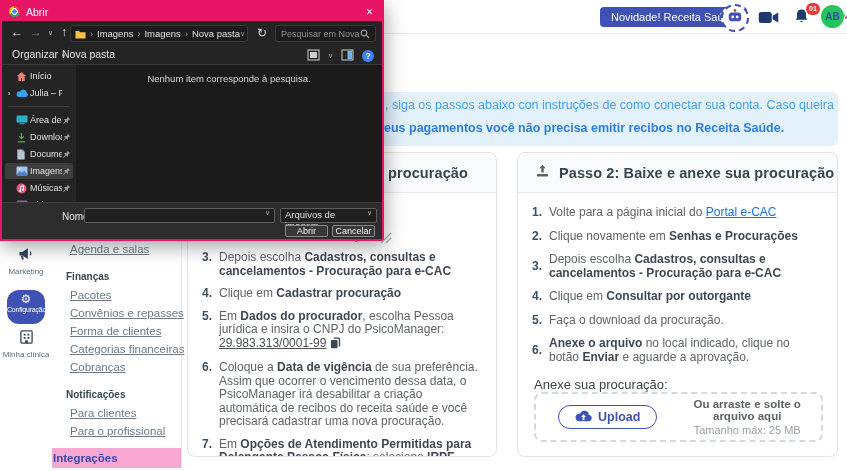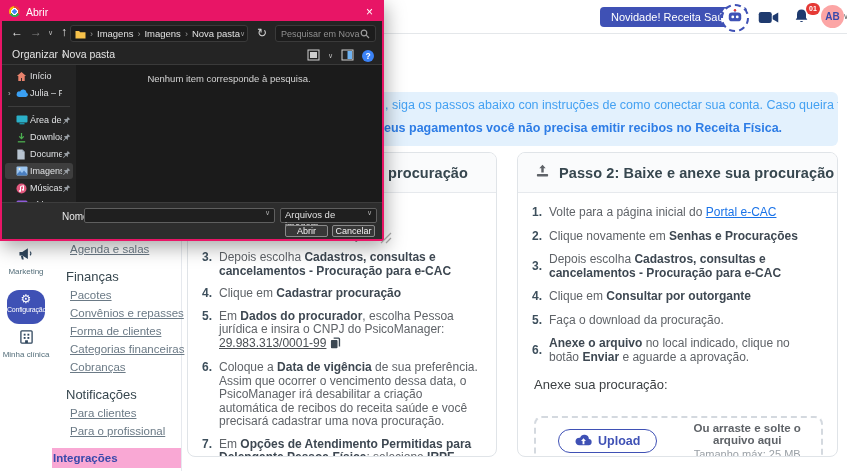--- a/index.html
+++ b/index.html
@@ -5,35 +5,35 @@
   html,body{margin:0;padding:0;}
   .page{position:relative;width:847px;height:471px;background:#fff;font-family:"Liberation Sans",sans-serif;overflow:hidden;}
 
   
   .topbar{position:absolute;left:0;top:0;width:847px;height:33px;background:#fff;border-bottom:1px solid #e4e7ea;z-index:1;}
   .news-btn{position:absolute;left:600px;top:7px;height:20px;padding:0 11px;background:#3f51b5;color:#fff;font-size:11px;line-height:20px;border:none;border-radius:4px;cursor:pointer;}
   .robot-wrap{position:absolute;left:721px;top:4px;width:24px;height:24px;border:2px dashed #3f51b5;border-radius:50%;display:flex;align-items:center;justify-content:center;background:#fff;}
   .cam-wrap{position:absolute;left:758px;top:10px;}
   .bell-wrap{position:absolute;left:794px;top:8px;}
   .bell-badge{position:absolute;left:806px;top:3px;min-width:12px;height:12px;border-radius:7px;background:#e53935;color:#fff;font-size:7px;font-weight:bold;line-height:12px;text-align:center;padding:0 1px;}
-  .avatar{position:absolute;left:821px;top:5px;width:23px;height:23px;border-radius:50%;background:#fca5a5;color:#3949ab;font-weight:bold;font-size:10px;display:flex;align-items:center;justify-content:center;}
+  .avatar{position:absolute;left:821px;top:5px;width:23px;height:23px;border-radius:50%;background:#22c55e;color:#3949ab;font-weight:bold;font-size:10px;display:flex;align-items:center;justify-content:center;}
   .avatar-chev{position:absolute;left:843px;top:12px;font-size:8px;color:#666;}
 
   
   .rail{position:absolute;left:0;top:33px;width:52px;height:438px;background:#fff;border-right:1px solid #eef0f3;z-index:1;}
   .rail-item{position:absolute;left:0;width:52px;text-align:center;color:#546e7a;}
   .rail-item .rlabel{display:block;font-size:8px;margin-top:2px;color:#546e7a;}
   .rail-active{position:absolute;left:7px;width:38px;height:34px;background:#3f51b5;border-radius:12px;text-align:center;color:#fff;padding-top:3px;box-sizing:border-box;}
   .rail-active .gear{font-size:12px;line-height:12px;color:#fff;display:block;}
   .rail-active .rlabel{display:block;font-size:7px;color:#fff;margin-top:1px;letter-spacing:-.2px;}
 
   
   .submenu{position:absolute;left:52px;top:33px;width:130px;height:438px;background:#fff;border-right:1px solid #e6e9ee;box-sizing:border-box;padding-top:207px;z-index:1;}
   .sm-item{height:18px;line-height:18px;padding-left:18px;font-size:11.5px;color:#6b7a86;cursor:pointer;white-space:nowrap;text-decoration:underline;}
-  .sm-section{height:18px;line-height:18px;padding-left:14px;font-size:13px;font-weight:normal;color:#37474f;margin-top:10px;}
+  .sm-section{height:18px;line-height:18px;padding-left:14px;font-size:10px;font-weight:bold;color:#37474f;margin-top:10px;}
   .sm-active{height:20px;line-height:20px;padding-left:1px;font-size:11.5px;font-weight:bold;color:#3949ab;background:#f9a8d4;margin-top:8px;cursor:pointer;}
 
   
   .content{position:absolute;left:182px;top:33px;width:665px;height:438px;background:#fff;}
   .banner{position:absolute;left:5px;top:59px;width:651px;height:54px;background:#e3f1fd;border-radius:6px;overflow:hidden;}
   .banner .b1{position:absolute;left:198px;top:6px;font-size:12.5px;color:#44a1f2;white-space:nowrap;}
   .banner .b2{position:absolute;left:197px;top:29px;font-size:12.5px;font-weight:bold;color:#2e7de6;white-space:nowrap;}
 
   .panels{position:absolute;left:5px;top:119px;width:651px;height:305px;display:flex;gap:20px;}
   .panel{background:#fff;border:1px solid #e0e4e8;border-radius:8px;box-sizing:border-box;overflow:hidden;height:305px;}
@@ -44,21 +44,21 @@
   .panel-body{padding:13px 14px 0 8px;}
   ol.steps{list-style:none;margin:0;padding:0;}
   .step{display:flex;gap:7px;font-size:12px;line-height:13.5px;color:#5f6368;margin-bottom:9px;}
   .panel2 .step{margin-bottom:10px;align-items:center;}
   .step .num{width:16px;min-width:16px;text-align:right;font-weight:bold;color:#3d4f5c;}
   .step b{color:#3e4852;}
   .step .link{color:#1a73e8;text-decoration:underline;cursor:pointer;}
   .step .u{color:#4a4f54;text-decoration:underline;cursor:pointer;}
   .copy-ic{display:inline-block;vertical-align:-2px;margin-left:4px;cursor:pointer;}
 
-  .attach-label{font-size:13px;color:#3c4043;margin:13px 0 24px 8px;}
+  .attach-label{font-size:13px;color:#3c4043;margin:13px 0 0 8px;}
   .dropzone{margin-left:8px;height:50px;border:2px dashed #d4d9df;border-radius:8px;display:flex;align-items:center;box-sizing:border-box;}
   .upload-btn{margin-left:22px;height:24px;padding:0 16px;border:1.5px solid #3f51b5;border-radius:13px;background:#fff;color:#3f51b5;font-size:12.5px;font-weight:bold;display:flex;align-items:center;gap:6px;cursor:pointer;}
   .drop-right{margin-left:16px;text-align:center;}
   .drop-bold{font-size:11.5px;font-weight:bold;color:#5f6368;}
   .drop-sub{font-size:11px;color:#9aa0a6;margin-top:2px;}
 
   
   .dialog{position:absolute;left:0;top:0;width:384px;height:241px;border:2px solid #e81566;box-sizing:border-box;background:#242424;z-index:50;box-shadow:2px 6px 18px rgba(0,0,0,.35);}
   .dlg-title{position:absolute;left:0;top:0;right:0;height:19px;background:#e81566;display:flex;align-items:center;padding:0 7px;}
   .chrome-logo{width:11px;height:11px;border-radius:50%;background:
@@ -172,21 +172,21 @@
       <div class="sm-item">Cobranças</div>
       <div class="sm-section">Notificações</div>
       <div class="sm-item">Para clientes</div>
       <div class="sm-item">Para o profissional</div>
       <div class="sm-active">Integrações</div>
     </div>
 
   <div class="content">
     <div class="banner">
       <div class="b1">, siga os passos abaixo con instruções de como conectar sua conta. Caso queira falar com um especialista para te</div>
-      <div class="b2">eus pagamentos você não precisa emitir recibos no Receita Física.</div>
+      <div class="b2">eus pagamentos você não precisa emitir recibos no Receita Saúde.</div>
     </div>
 
     <div class="panels">
       <div class="panel panel1">
         <div class="panel-head">
           <span><svg width="13" height="14" viewBox="0 0 13 14">
                 <path d="M2 1h6l3 3v9H2z" fill="none" stroke="#5f6368" stroke-width="1.4"></path>
                 <path d="M4 7h5M4 9.5h5" stroke="#5f6368"></path>
               </svg></span>
           <span class="panel-title">Passo 1: Cadastre sua procuração</span>

